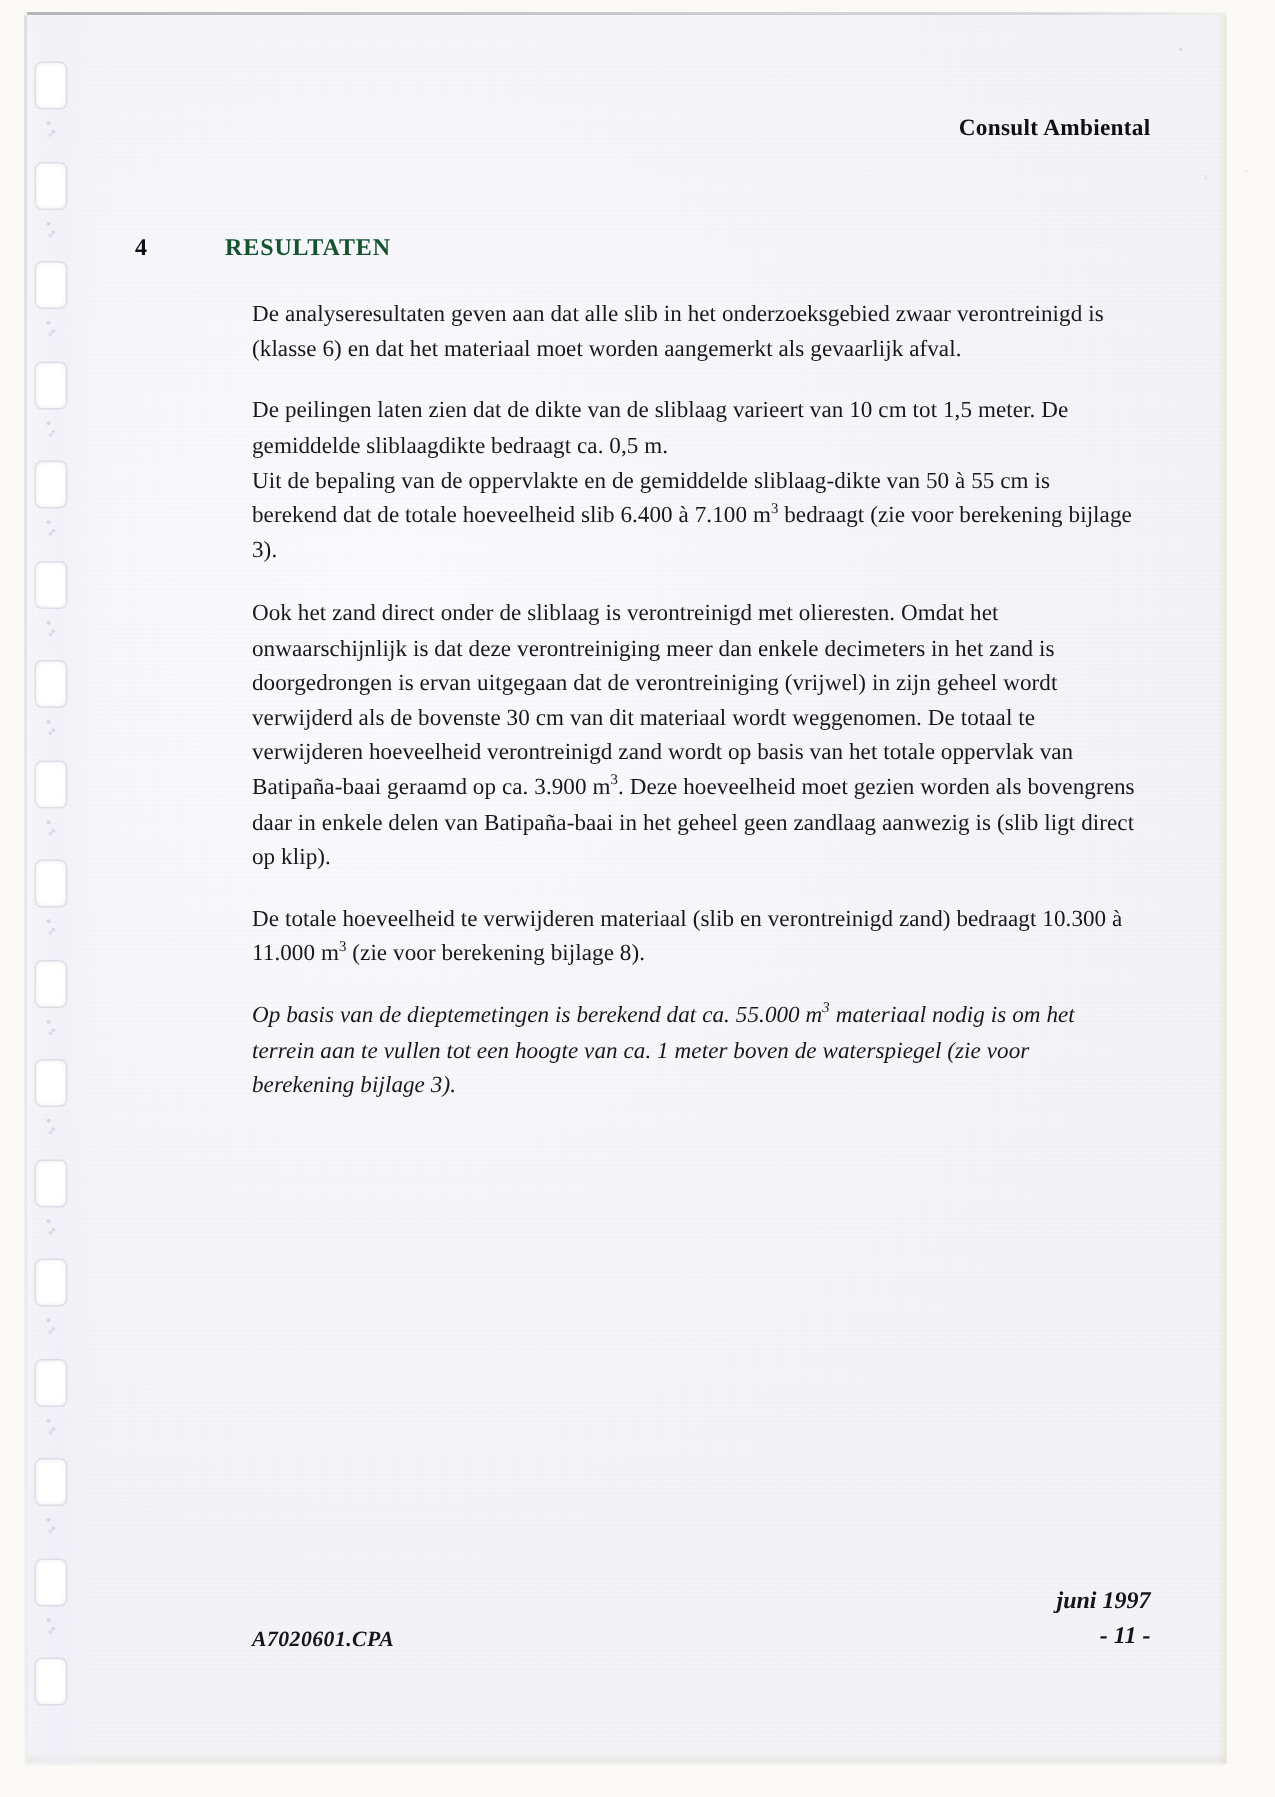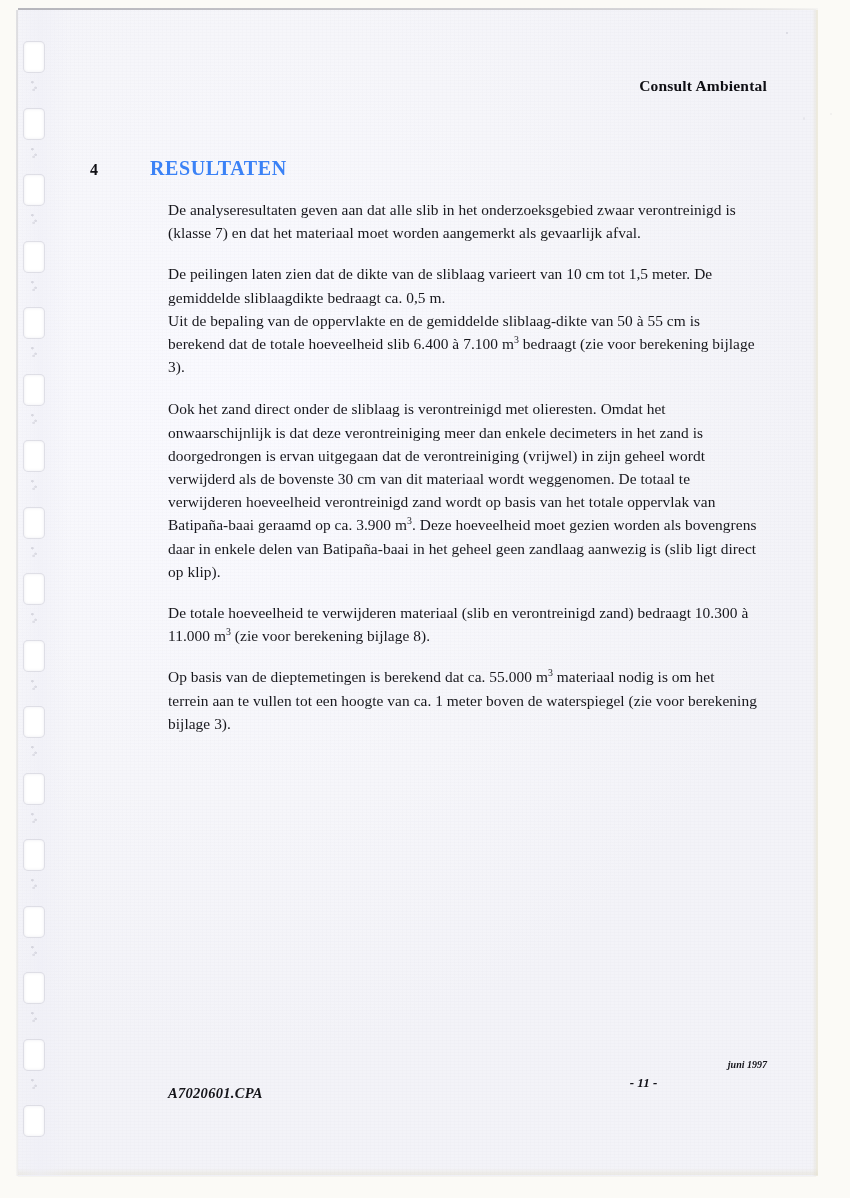--- a/index.html
+++ b/index.html
@@ -136,40 +136,40 @@
   #section-number {
     display: inline-block;
     width: 60px;
     font-weight: bold;
     font-size: 16px;
     color: #0f0f14;
   }
   #section-title {
     display: inline-block;
     font-weight: bold;
-    font-size: 20px;
+    font-size: 16px;
     letter-spacing: 0.6px;
-    color: #3b82f6;
+    color: #14532d;
   }
 
   #body-column {
     position: absolute;
     left: 168px;
     top: 198px;
     width: 590px;
   }
   .body-paragraph {
     font-size: 15.4px;
     line-height: 23.2px;
     text-align: left;
     margin: 0 0 18px 0;
     color: #17171c;
     letter-spacing: 0.05px;
   }
-  .body-paragraph:last-child { margin-bottom: 16px; }
+  .body-paragraph:last-child { margin-bottom: 16px; font-style: italic; }
   .body-paragraph.tight { margin-bottom: 19px; }
 
   sup {
     font-size: 0.64em;
     vertical-align: super;
     line-height: 0;
   }
 
   
   #footer-doc-code {
@@ -185,30 +185,29 @@
   #footer-right {
     position: absolute;
     left: 520px;
     top: 1059px;
     width: 247px;
     text-align: right;
   }
   #footer-date {
     font-style: italic;
     font-weight: bold;
-    font-size: 10px;
+    font-size: 16px;
     color: #14141a;
   }
   #footer-page-number {
     margin-top: 5px;
     font-style: italic;
     font-weight: bold;
-    font-size: 13px;
+    font-size: 16px;
     color: #14141a;
-    text-align: center;
   }
 
   
   .blemish {
     position: absolute;
     border-radius: 50%;
     background: rgba(120,120,140,0.22);
     pointer-events: none;
   }
 </style>
@@ -271,21 +270,21 @@
     <div id="running-header">Consult Ambiental</div>
 
     <div id="section-heading">
       <span id="section-number">4</span><span id="section-title">RESULTATEN</span>
     </div>
 
     <div id="body-column">
 
 
 
-      <p class="body-paragraph">De analyseresultaten geven aan dat alle slib in het onderzoeksgebied zwaar verontreinigd is (klasse 7) en dat het materiaal moet worden aangemerkt als gevaarlijk afval.</p>
+      <p class="body-paragraph">De analyseresultaten geven aan dat alle slib in het onderzoeksgebied zwaar verontreinigd is (klasse 6) en dat het materiaal moet worden aangemerkt als gevaarlijk afval.</p>
 
       <p class="body-paragraph tight"><span>De peilingen laten zien dat de dikte van de sliblaag varieert van 10 cm tot 1,5 meter. De gemiddelde sliblaagdikte bedraagt ca. 0,5 m.</span><br><span>Uit de bepaling van de oppervlakte en de gemiddelde sliblaag-dikte van 50 à 55 cm is berekend dat de totale hoeveelheid slib 6.400 à 7.100 m</span><sup>3</sup><span> bedraagt (zie voor berekening bijlage 3).</span></p>
 
       <p class="body-paragraph"><span>Ook het zand direct onder de sliblaag is verontreinigd met olieresten. Omdat het onwaarschijnlijk is dat deze verontreiniging meer dan enkele decimeters in het zand is doorgedrongen is ervan uitgegaan dat de verontreiniging (vrijwel) in zijn geheel wordt verwijderd als de bovenste 30 cm van dit materiaal wordt weggenomen. De totaal te verwijderen hoeveelheid verontreinigd zand wordt op basis van het totale oppervlak van Batipaña-baai geraamd op ca. 3.900 m</span><sup>3</sup><span>. Deze hoeveelheid moet gezien worden als bovengrens daar in enkele delen van Batipaña-baai in het geheel geen zandlaag aanwezig is (slib ligt direct op klip).</span></p>
 
       <p class="body-paragraph"><span>De totale hoeveelheid te verwijderen materiaal (slib en verontreinigd zand) bedraagt 10.300 à 11.000 m</span><sup>3</sup><span> (zie voor berekening bijlage 8).</span></p>
 
       <p class="body-paragraph"><span>Op basis van de dieptemetingen is berekend dat ca. 55.000 m</span><sup>3</sup><span> materiaal nodig is om het terrein aan te vullen tot een hoogte van ca. 1 meter boven de waterspiegel (zie voor berekening bijlage 3).</span></p>
 
     </div>

